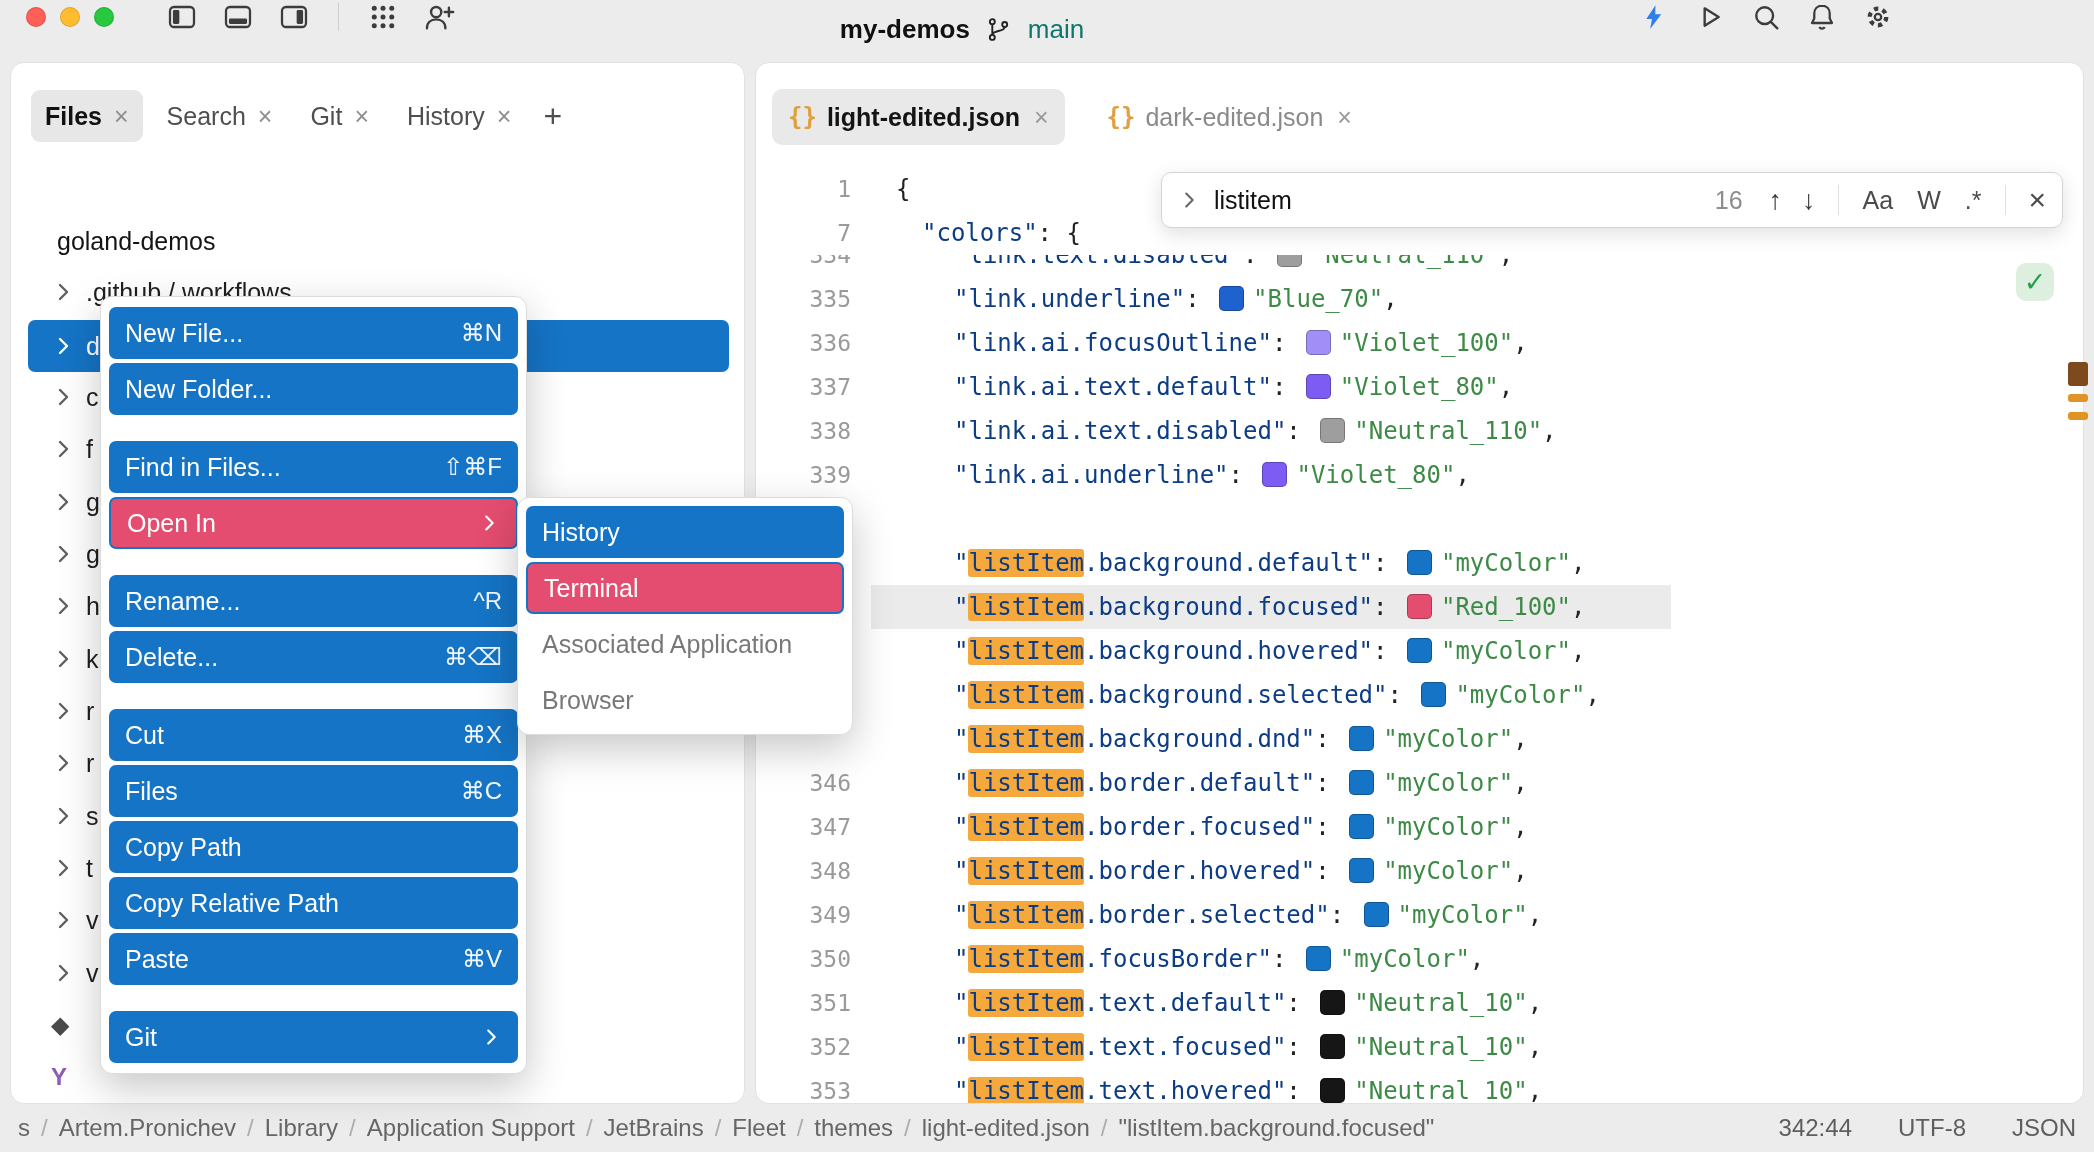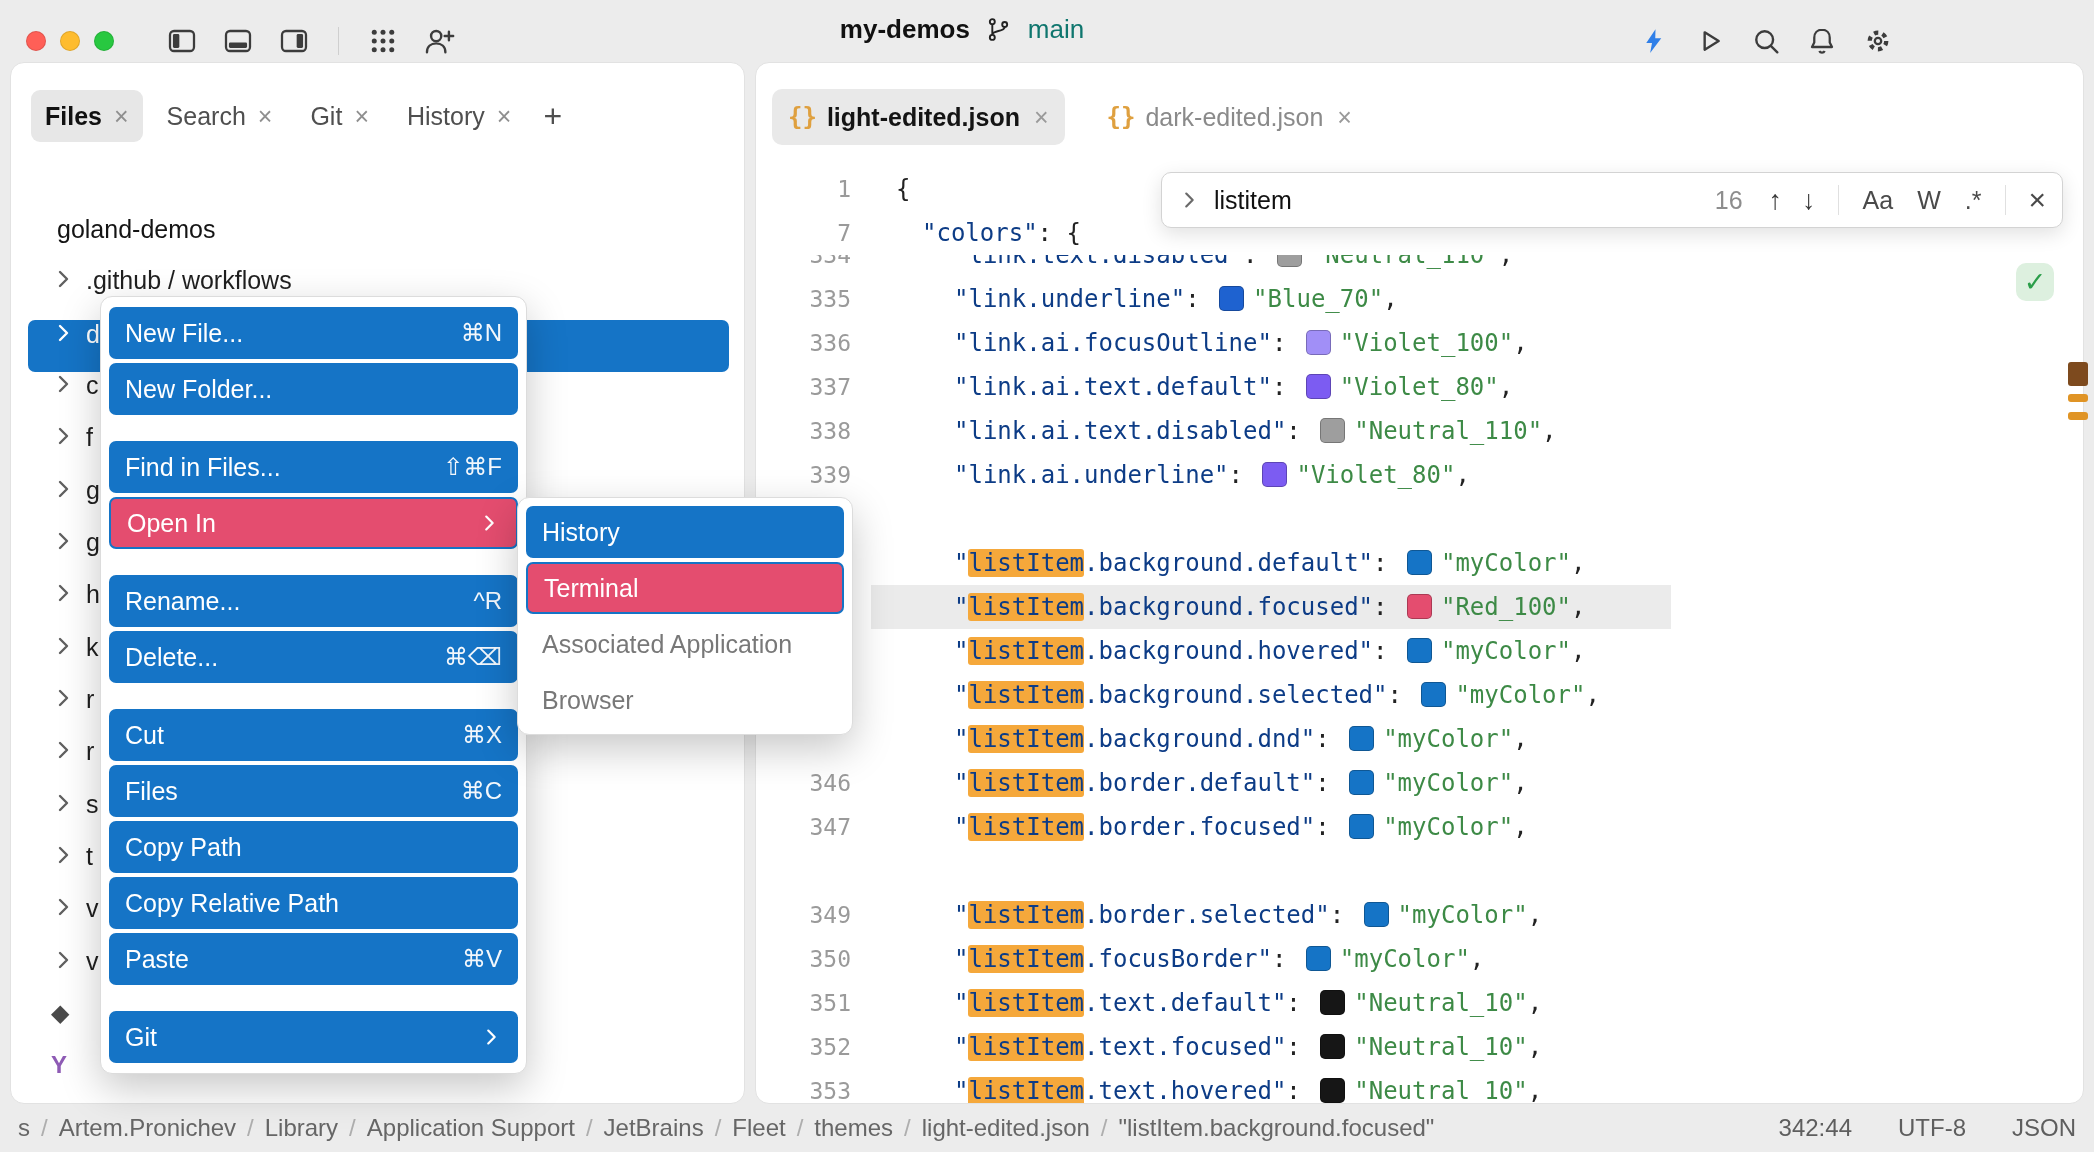--- a/index.html
+++ b/index.html
@@ -1,20 +1,20 @@
 <!DOCTYPE html>
 <html style="--blue: #1574c6; --red: #e44d6f; --orange: #f5a83b; --key: #0d3c86; --str: #3d8a46;"><head>
 <meta charset="utf-8">
 <style>
   *{box-sizing:border-box;margin:0;padding:0}
   html,body{width:2094px;height:1152px}
   body{position:relative;background:#ececec;font-family:"Liberation Sans","DejaVu Sans",sans-serif;color:#1e1e1e;overflow:hidden}
 
   
-  #titlebar{position:absolute;left:0;top:0;width:1924px;height:58px;display:flex;align-items:flex-end}
+  #titlebar{position:absolute;left:0;top:0;width:1924px;height:58px;display:flex;align-items:flex-start}
   #tb-left{display:flex;align-items:center;padding-left:26px;gap:0}
   .traffic{width:20px;height:20px;border-radius:50%;margin-right:14px;box-shadow:inset 0 0 0 1px rgba(0,0,0,.12)}
   .tb-icon{width:34px;height:34px;display:flex;align-items:center;justify-content:center;color:#3c3c3c;margin:0 11px}
   .tb-div{width:1px;height:28px;background:#cfcfcf;margin:0 16px}
   #tb-center{position:absolute;left:0;right:0;top:0;height:58px;display:flex;align-items:center;justify-content:center;gap:12px;pointer-events:none}
   #tb-center .proj{font-size:26px;font-weight:700;color:#111}
   #tb-center .branch{font-size:26px;color:#0f766e}
   #tb-right{margin-left:auto;display:flex;align-items:center;padding-right:18px}
   .ic-lightning{color:#2f7fe8}
 
@@ -24,21 +24,21 @@
 
   
   #panel-tabs{position:absolute;left:20px;top:27px;height:52px;display:flex;align-items:center}
   .ptab{display:flex;align-items:center;height:52px;padding:0 14px;border-radius:9px;font-size:25px;color:#4f4f4f;margin-right:10px}
   .ptab.active{background:#e7e7e7;color:#111;font-weight:700}
   .ptab .x{margin-left:12px;color:#8f8f8f;font-size:25px;font-weight:400}
   .plus{font-size:32px;color:#4f4f4f;margin-left:8px;line-height:1}
 
   
   #tree{position:absolute;left:0;top:0;width:735px;height:1042px}
-  .trow{position:absolute;left:0;width:735px;height:52px;display:flex;font-size:25px;color:#1f1f1f}
+  .trow{position:absolute;left:0;width:735px;height:52px;display:flex;align-items:center;font-size:25px;color:#1f1f1f}
   .trow .chev{width:26px;height:26px;margin-left:40px;margin-right:9px;color:#606060;flex:none;display:flex;align-items:center}
   .trow.root{padding-left:46px;font-weight:400;color:#141414}
   .trow.selected{left:17px;width:701px;background:var(--blue);border-radius:7px;color:#fff}
   .trow.selected .chev{margin-left:23px;color:#fff}
   .ficon{margin-left:40px;font-weight:700;font-size:24px}
 
   
   .menu{position:absolute;background:#fff;border:1px solid #dcdcdc;border-radius:12px;box-shadow:0 14px 40px rgba(0,0,0,.22);padding:10px 8px}
   #ctx{left:100px;top:296px;width:427px;z-index:40}
   #sub{left:517px;top:497px;width:336px;z-index:45;padding:8px}
@@ -350,20 +350,21 @@
       <div class="cline" style="top: 346px;"><span class="num">338</span><span class="codetxt"><span class="k">"link.ai.text.disabled"</span><span class="p">: </span><span class="sw" style="background: rgb(158, 158, 158);"></span><span class="s">"Neutral_110"</span><span class="p">,</span></span></div>
       <div class="cline" style="top: 390px;"><span class="num">339</span><span class="codetxt"><span class="k">"link.ai.underline"</span><span class="p">: </span><span class="sw" style="background: rgb(124, 92, 242);"></span><span class="s">"Violet_80"</span><span class="p">,</span></span></div>
       <div class="cline" style="top: 434px;"><span class="num"></span></div>
       <div class="cline" style="top: 478px;"><span class="num"></span><span class="codetxt"><span class="k">"</span><span class="m k">listItem</span><span class="k">.background.default"</span><span class="p">: </span><span class="sw" style="background: rgb(21, 116, 198);"></span><span class="s">"myColor"</span><span class="p">,</span></span></div>
       <div class="cline current" style="top: 522px;"><div class="band"></div><span class="num"></span><span class="codetxt"><span class="k">"</span><span class="m k">listItem</span><span class="k">.background.focused"</span><span class="p">: </span><span class="sw" style="background: rgb(228, 77, 111);"></span><span class="s">"Red_100"</span><span class="p">,</span></span></div>
       <div class="cline" style="top: 566px;"><span class="num"></span><span class="codetxt"><span class="k">"</span><span class="m k">listItem</span><span class="k">.background.hovered"</span><span class="p">: </span><span class="sw" style="background: rgb(21, 116, 198);"></span><span class="s">"myColor"</span><span class="p">,</span></span></div>
       <div class="cline" style="top: 610px;"><span class="num"></span><span class="codetxt"><span class="k">"</span><span class="m k">listItem</span><span class="k">.background.selected"</span><span class="p">: </span><span class="sw" style="background: rgb(21, 116, 198);"></span><span class="s">"myColor"</span><span class="p">,</span></span></div>
       <div class="cline" style="top: 654px;"><span class="num"></span><span class="codetxt"><span class="k">"</span><span class="m k">listItem</span><span class="k">.background.dnd"</span><span class="p">: </span><span class="sw" style="background: rgb(21, 116, 198);"></span><span class="s">"myColor"</span><span class="p">,</span></span></div>
       <div class="cline" style="top: 698px;"><span class="num">346</span><span class="codetxt"><span class="k">"</span><span class="m k">listItem</span><span class="k">.border.default"</span><span class="p">: </span><span class="sw" style="background: rgb(21, 116, 198);"></span><span class="s">"myColor"</span><span class="p">,</span></span></div>
       <div class="cline" style="top: 742px;"><span class="num">347</span><span class="codetxt"><span class="k">"</span><span class="m k">listItem</span><span class="k">.border.focused"</span><span class="p">: </span><span class="sw" style="background: rgb(21, 116, 198);"></span><span class="s">"myColor"</span><span class="p">,</span></span></div>
+      <div class="cline" style="top: 786px;"><span class="num">348</span><span class="codetxt"><span class="k">"</span><span class="m k">listItem</span><span class="k">.border.hovered"</span><span class="p">: </span><span class="sw" style="background: rgb(21, 116, 198);"></span><span class="s">"myColor"</span><span class="p">,</span></span></div>
       <div class="cline" style="top: 830px;"><span class="num">349</span><span class="codetxt"><span class="k">"</span><span class="m k">listItem</span><span class="k">.border.selected"</span><span class="p">: </span><span class="sw" style="background: rgb(21, 116, 198);"></span><span class="s">"myColor"</span><span class="p">,</span></span></div>
       <div class="cline" style="top: 874px;"><span class="num">350</span><span class="codetxt"><span class="k">"</span><span class="m k">listItem</span><span class="k">.focusBorder"</span><span class="p">: </span><span class="sw" style="background: rgb(21, 116, 198);"></span><span class="s">"myColor"</span><span class="p">,</span></span></div>
       <div class="cline" style="top: 918px;"><span class="num">351</span><span class="codetxt"><span class="k">"</span><span class="m k">listItem</span><span class="k">.text.default"</span><span class="p">: </span><span class="sw" style="background: rgb(22, 22, 22);"></span><span class="s">"Neutral_10"</span><span class="p">,</span></span></div>
       <div class="cline" style="top: 962px;"><span class="num">352</span><span class="codetxt"><span class="k">"</span><span class="m k">listItem</span><span class="k">.text.focused"</span><span class="p">: </span><span class="sw" style="background: rgb(22, 22, 22);"></span><span class="s">"Neutral_10"</span><span class="p">,</span></span></div>
       <div class="cline" style="top: 1006px;"><span class="num">353</span><span class="codetxt"><span class="k">"</span><span class="m k">listItem</span><span class="k">.text.hovered"</span><span class="p">: </span><span class="sw" style="background: rgb(22, 22, 22);"></span><span class="s">"Neutral_10"</span><span class="p">,</span></span></div>
       <div class="cline sticky" style="top: 104px;"><span class="num">1</span><span class="codetxt" style="left: 140px;"><span class="p">{</span></span></div>
       <div class="cline sticky" style="top: 148px;"><span class="num">7</span><span class="codetxt" style="left: 166px;"><span class="k">"colors"</span><span class="p">: {</span></span></div>
     </div>
 </div>
 

